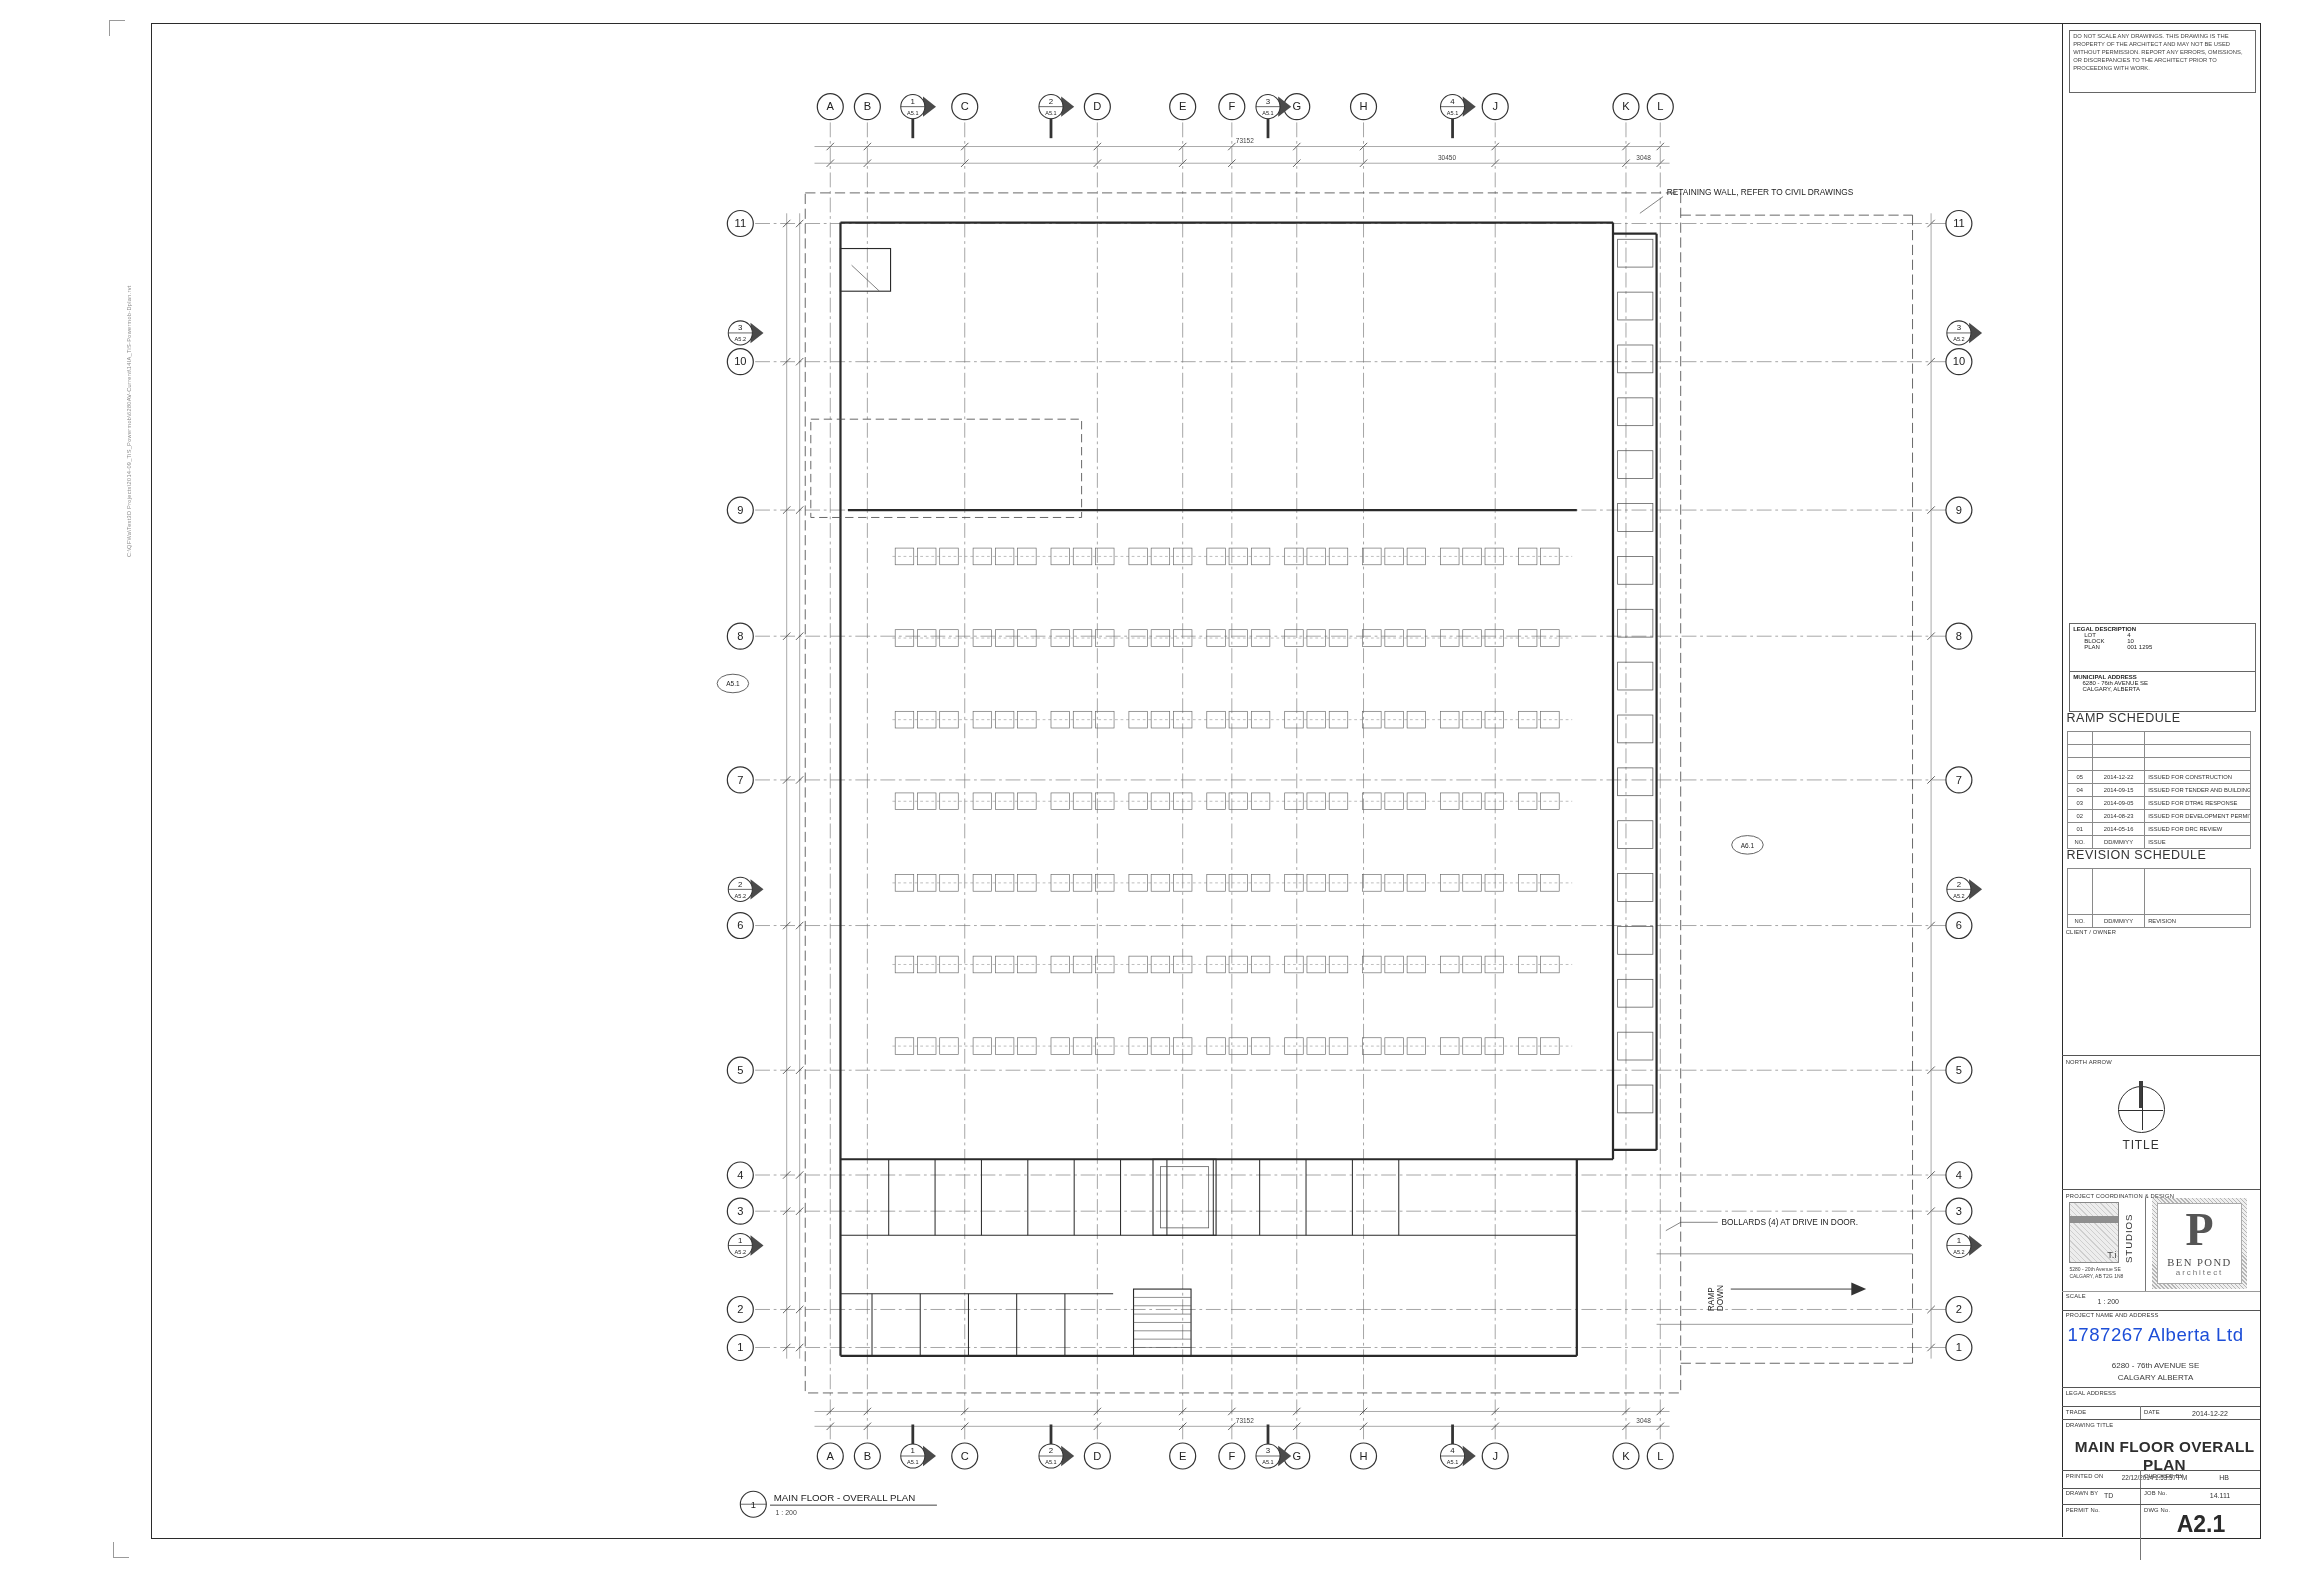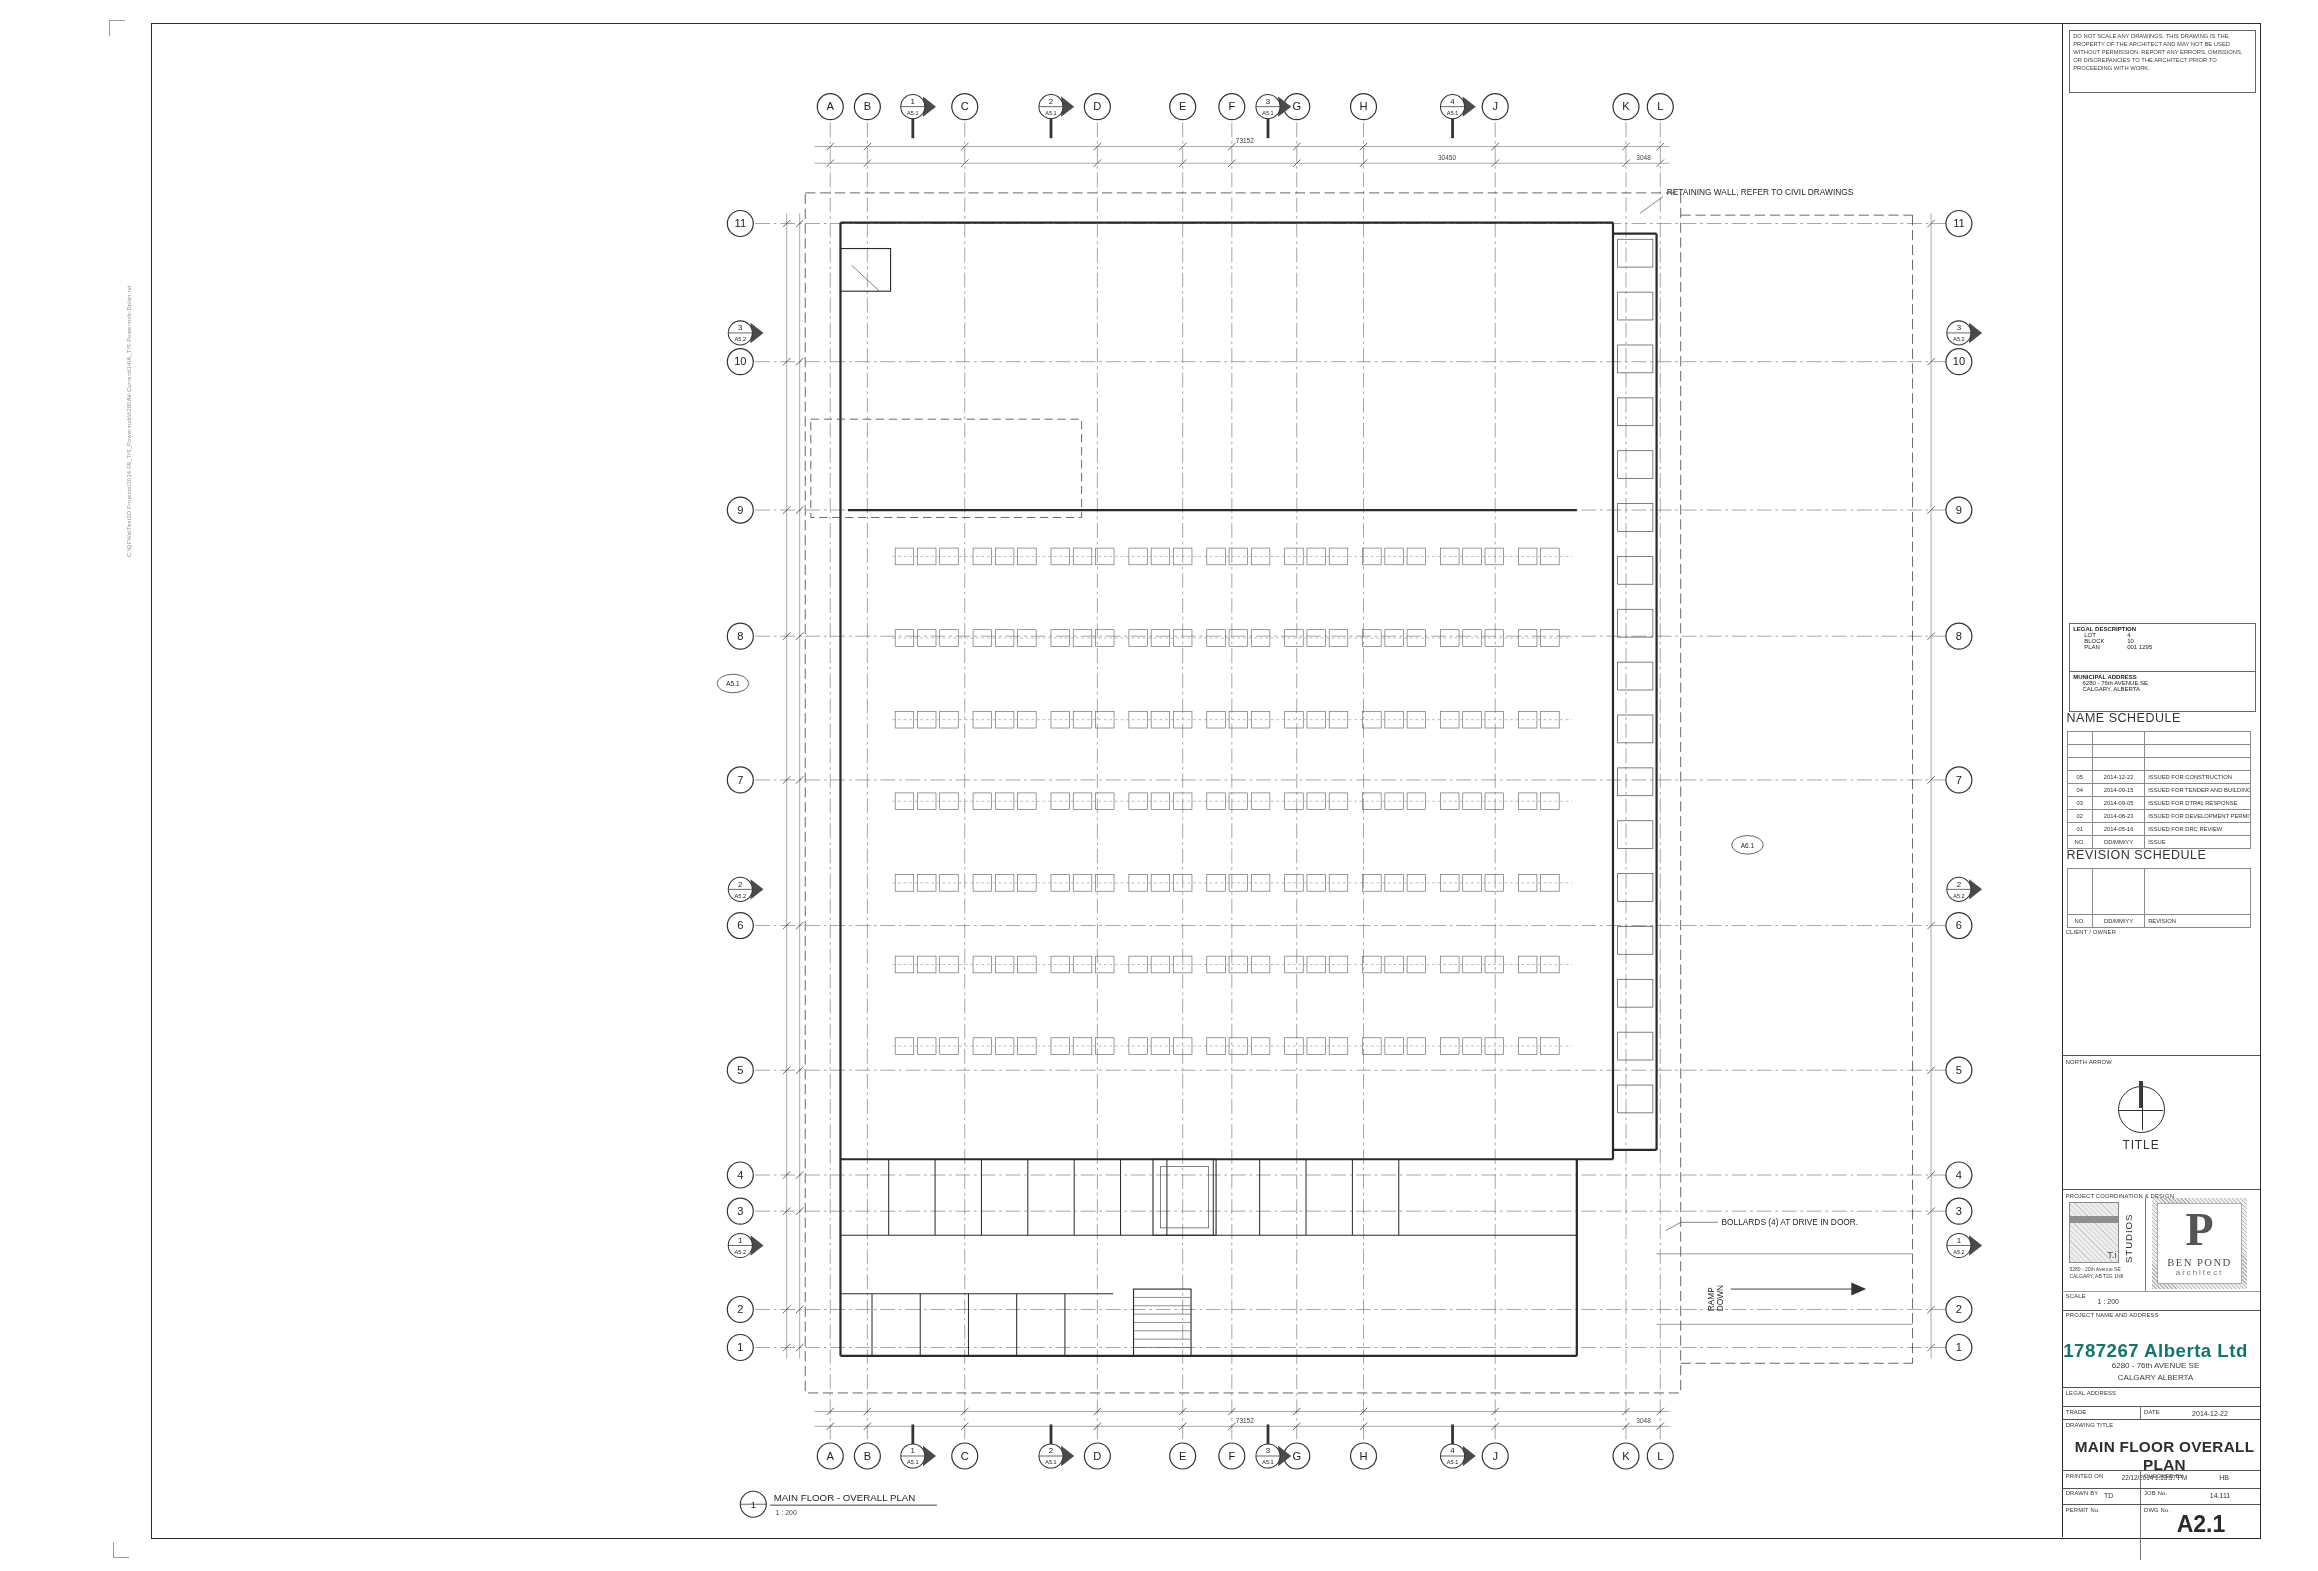--- a/index.html
+++ b/index.html
@@ -45,21 +45,21 @@
     writing-mode:vertical-rl;transform:rotate(180deg);}
   .studio-addr{left:7.4px;top:1243px;width:83px;font-size:5px;line-height:1.35;color:#444;}
   .arch-wrap{left:90px;top:1175px;width:95px;height:91px;
     background:repeating-linear-gradient(45deg,#b5b5b5 0 0.9px,#efefef 0.9px 2.8px);padding:0;}
   .arch-in{position:absolute;left:4.6px;top:4.6px;right:4.6px;bottom:4.6px;background:#fff;border:0.9px solid #aaa;text-align:center;}
   .arch-p{font-family:"Liberation Serif",serif;font-weight:bold;font-size:46px;line-height:52px;color:#555;}
   .arch-name{font-family:"Liberation Serif",serif;font-size:10.7px;letter-spacing:1.4px;color:#4a4a4a;}
   .arch-word{font-family:Liberation Sans, sans-serif;font-size:8px;letter-spacing:1.9px;color:#777;}
   .vdiv{position:absolute;border-left:0.7px solid #777;}
   .cell-val{position:absolute;font-size:7px;color:#333;text-align:center;}
-  .pn{left:0;top:1301px;width:187px;text-align:center;font-size:18.6px;font-weight:bold;color:#0f766e;letter-spacing:0.5px;margin-top:16px;}
+  .pn{left:0;top:1301px;width:187px;text-align:center;font-size:18.6px;font-weight:normal;color:#1d4ed8;letter-spacing:0.5px;}
   .pa{left:0;width:187px;text-align:center;font-size:8px;color:#3a3a3a;}
   .dwgtitle{left:0;top:1415px;width:191px;text-align:center;font-size:15.3px;font-weight:bold;color:#2e2e2e;letter-spacing:0.3px;margin-left:7px;}
   .a21{left:85px;top:1488px;width:108px;text-align:center;font-size:23px;font-weight:bold;color:#2a2a2a;}
 </style>
 </head>
 <body>
 
 <svg id="plan-svg" class="abs" style="left:0;top:0;" width="2319" height="1571" viewBox="0 0 2500 1694">
     <line x1="895" y1="132" x2="895" y2="1554" stroke="#777" stroke-width="0.7" stroke-dasharray="16 4 3 4"></line>
     <line x1="935" y1="132" x2="935" y2="1554" stroke="#777" stroke-width="0.7" stroke-dasharray="16 4 3 4"></line>
@@ -755,21 +755,21 @@
           <span>001 1295</span>
         </div>
       </div>
   </div>
   <div class="box munibox">
     <div class="bxh">MUNICIPAL ADDRESS</div>
     <div style="padding-left:9.3px;">6280 - 76th AVENUE SE</div>
     <div style="padding-left:9.3px;">CALGARY, ALBERTA</div>
   </div>
 
-  <div class="sched-h" style="top:688px;">NAME SCHEDULE</div>
+  <div class="sched-h" style="top:688px;">RAMP SCHEDULE</div>
   <table class="sched" style="top:708px;">
       <tbody id="issue-body">
         <tr>
           <td class="cno"></td>
           <td class="cdate"></td>
           <td></td>
         </tr>
         <tr>
           <td class="cno"></td>
           <td class="cdate"></td>

